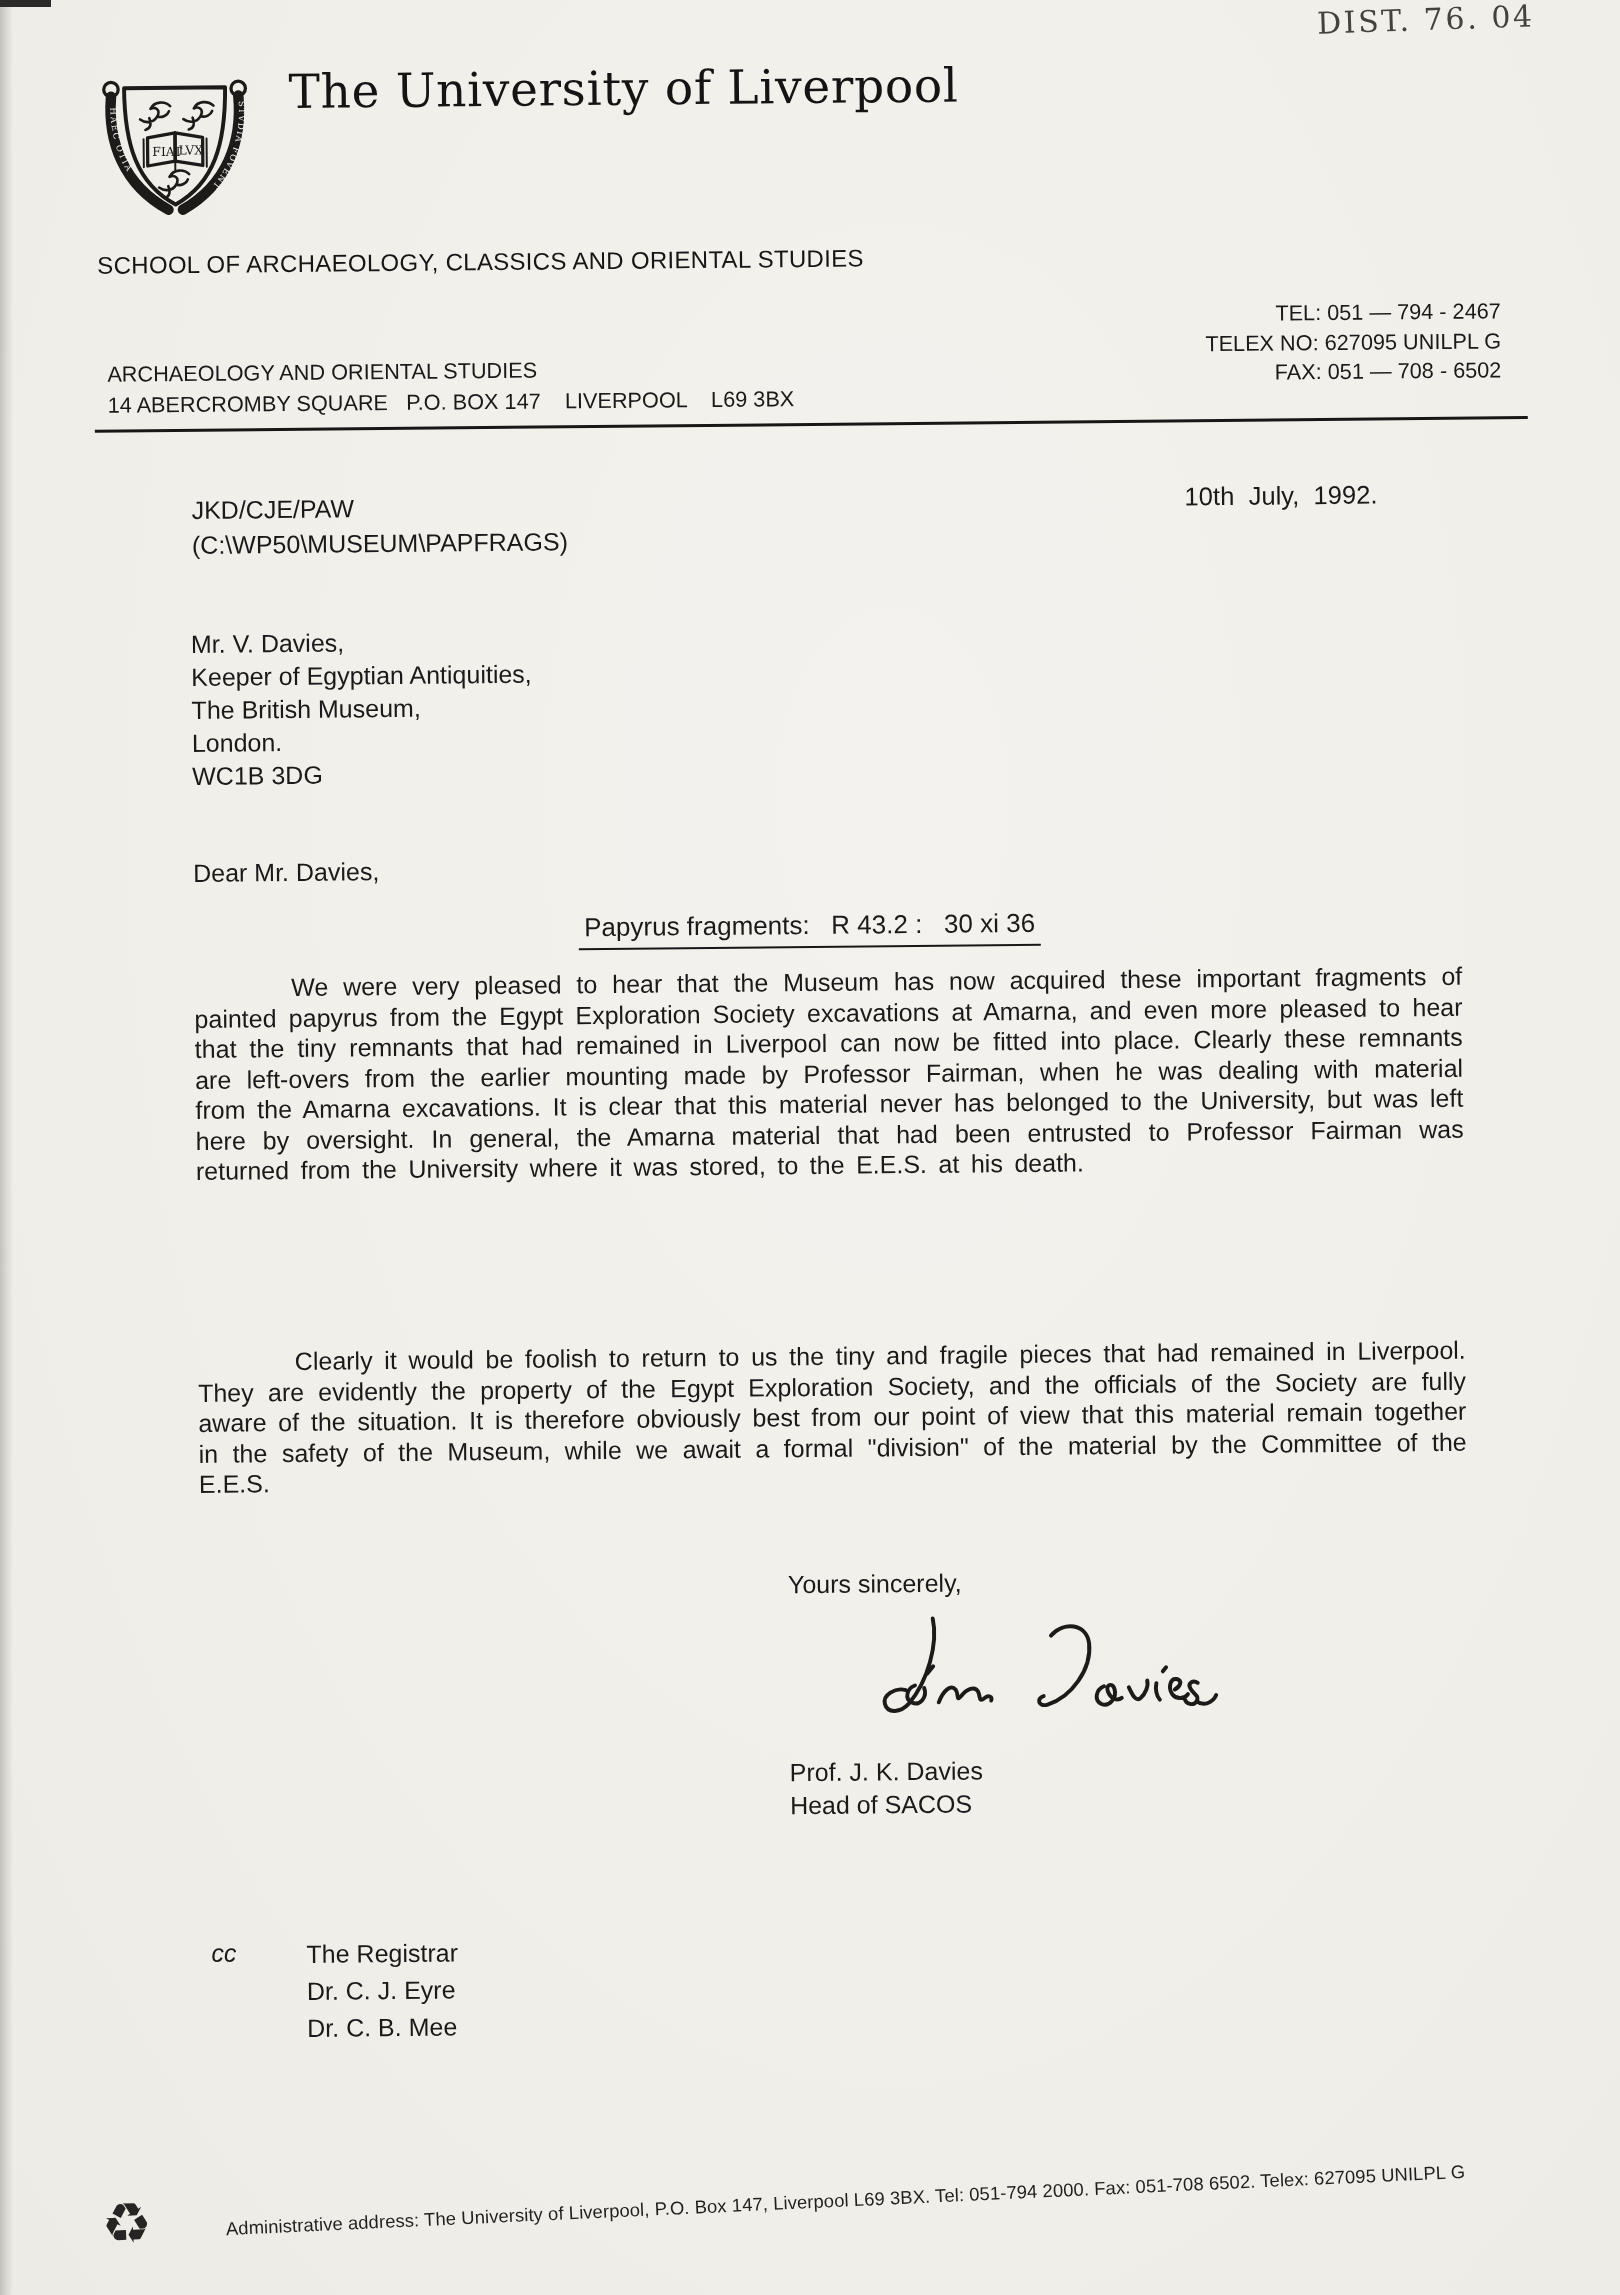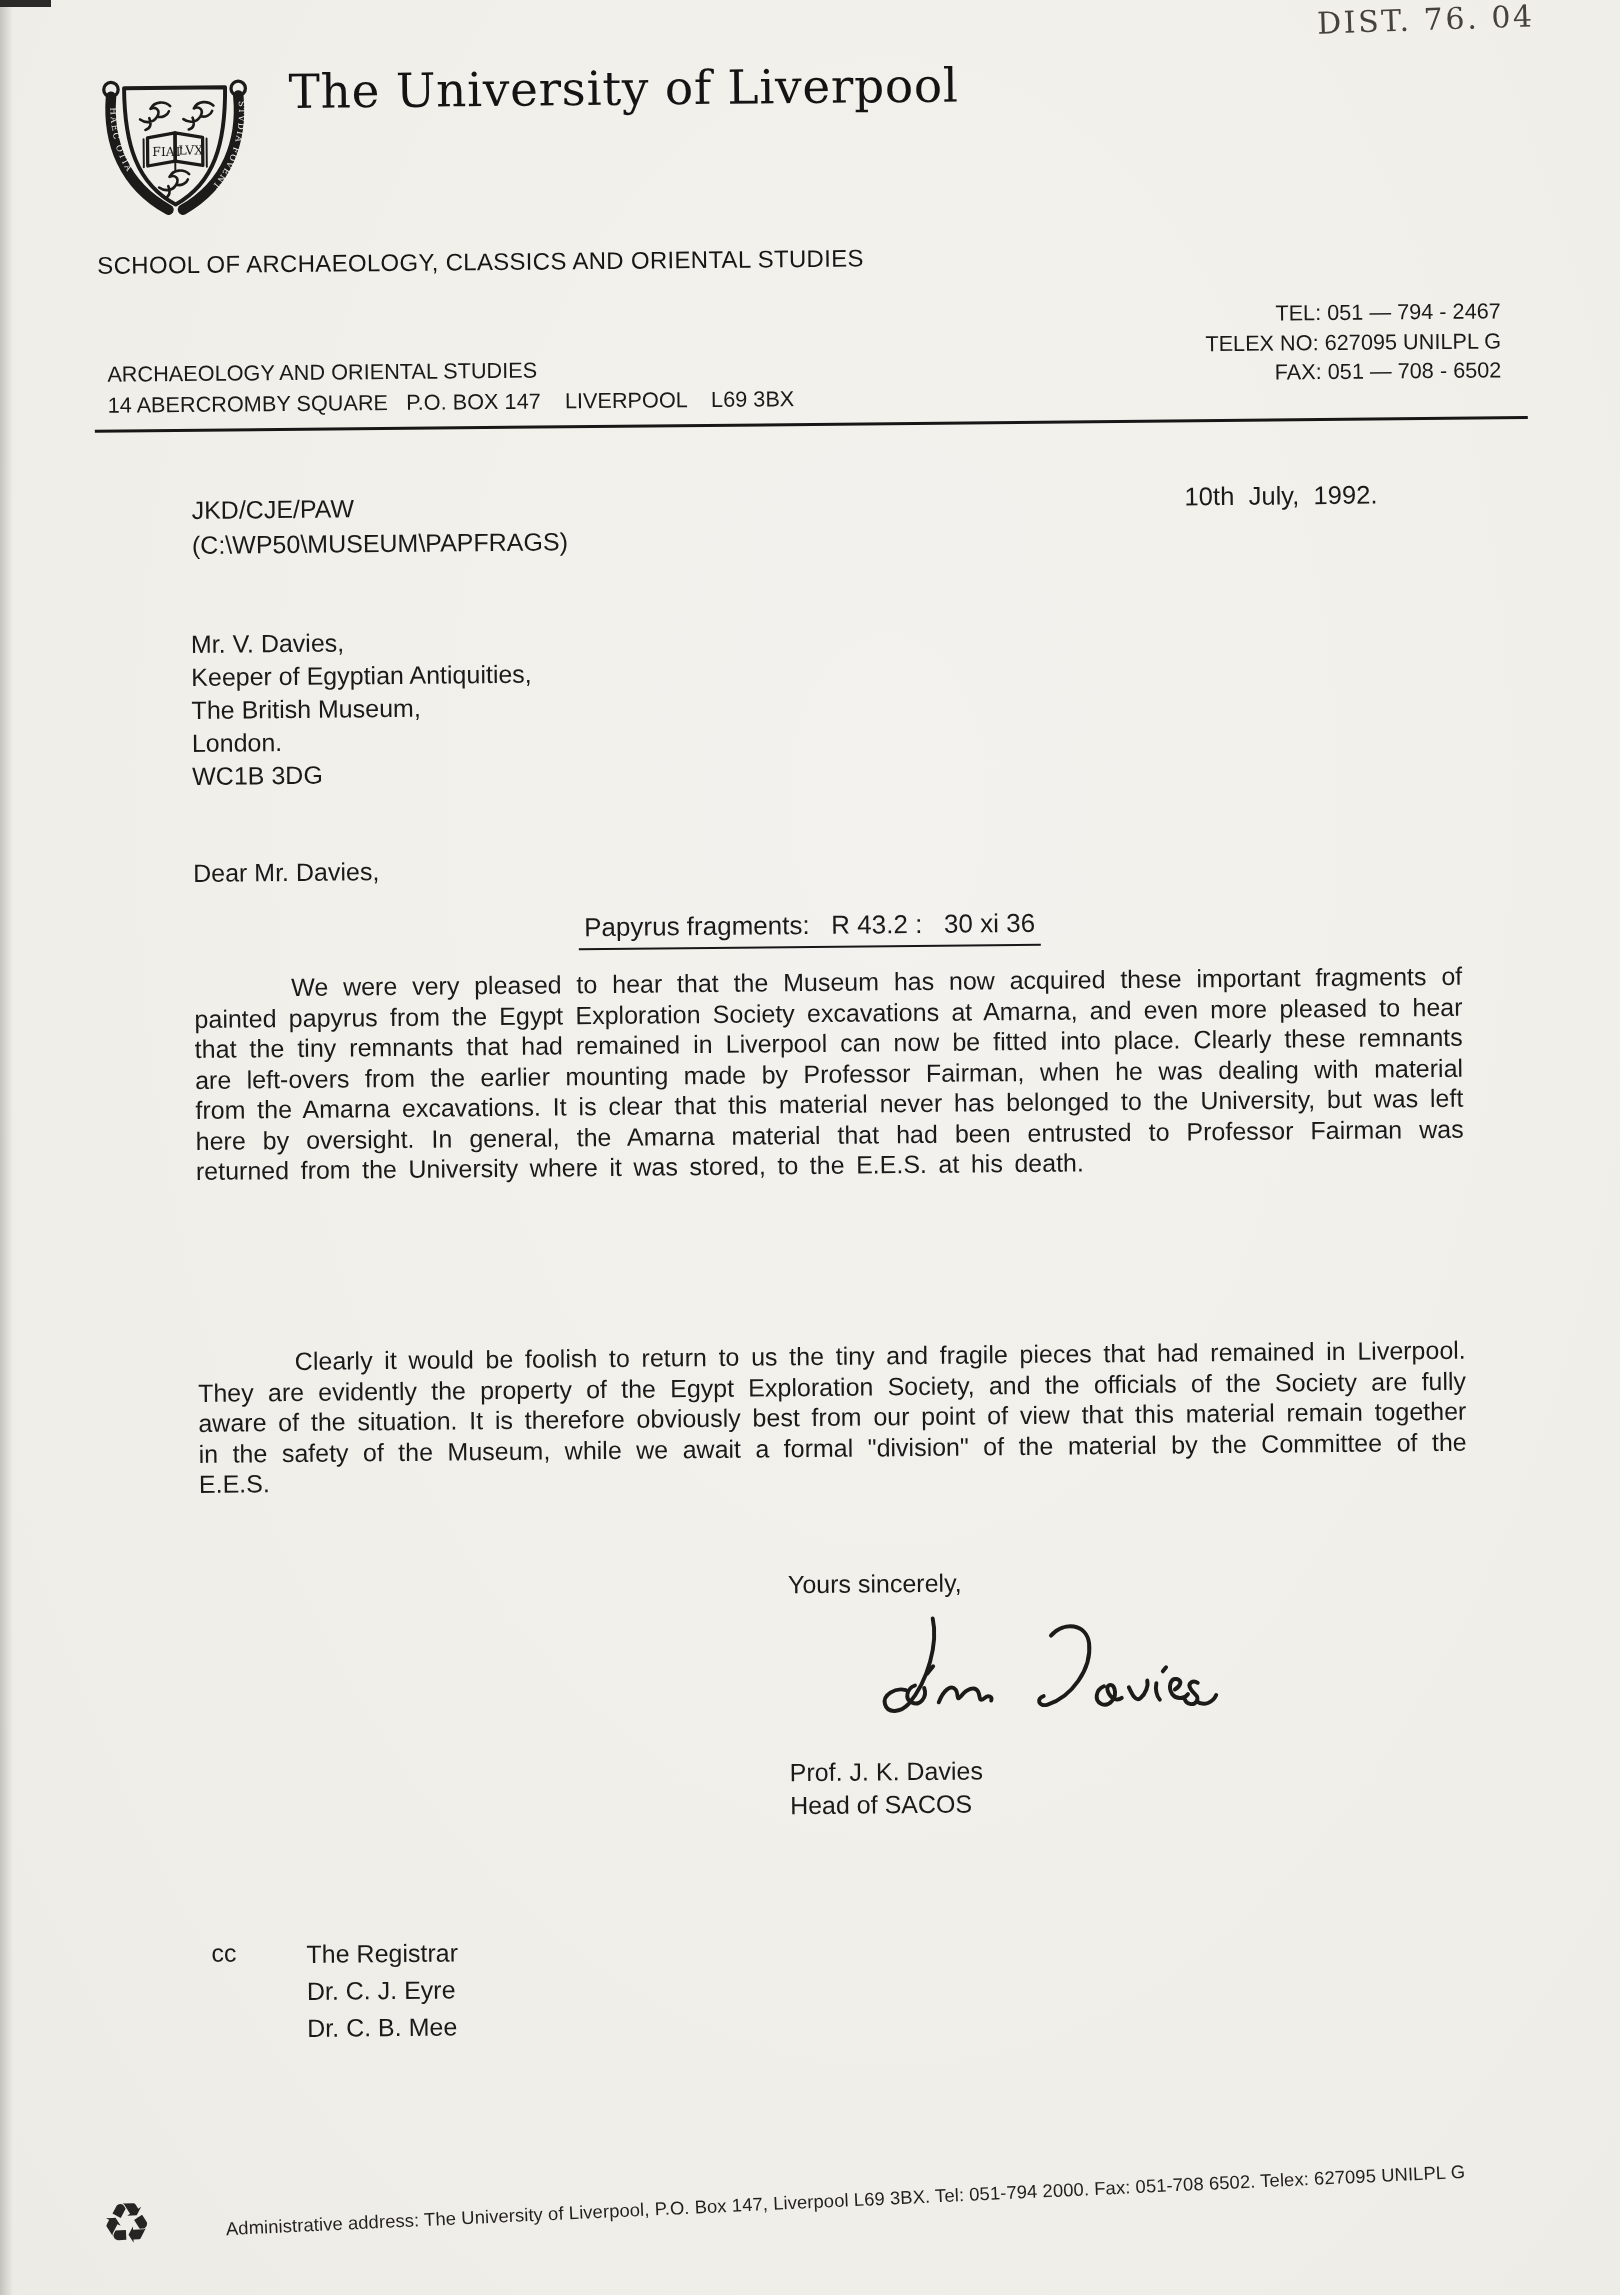--- a/index.html
+++ b/index.html
@@ -75,21 +75,21 @@
     left: 194px; width: 1268px;
     font-size: 25px; line-height: 30.5px;
     text-align: justify; text-indent: 97px;
     word-spacing: 4.6px;
   }
   .para1 { top: 967px; }
   .para2 { top: 1341px; }
   .valediction { left: 782px; top: 1570px; font-size: 25px; }
   .signature { left: 828px; top: 1605px; }
   .signatory-block { left: 782px; top: 1756px; font-size: 25px; line-height: 33px; }
-  .cc-label { left: 202px; top: 1933px; font-size: 25px; }
+  .cc-label { left: 202px; top: 1933px; font-size: 25px; font-style: italic; }
   .cc-names { left: 297px; top: 1931px; font-size: 25px; line-height: 37px; }
   .footer {
     left: 0; top: 2185px; width: 1620px; height: 105px;
     transform: rotate(-2.1deg); transform-origin: 92px 72px;
   }
   .recycle {
     position: absolute; left: 91px; top: 5.2px;
     font-size: 56px; color: #262523; line-height: 1;
   }
   .footer-text {

